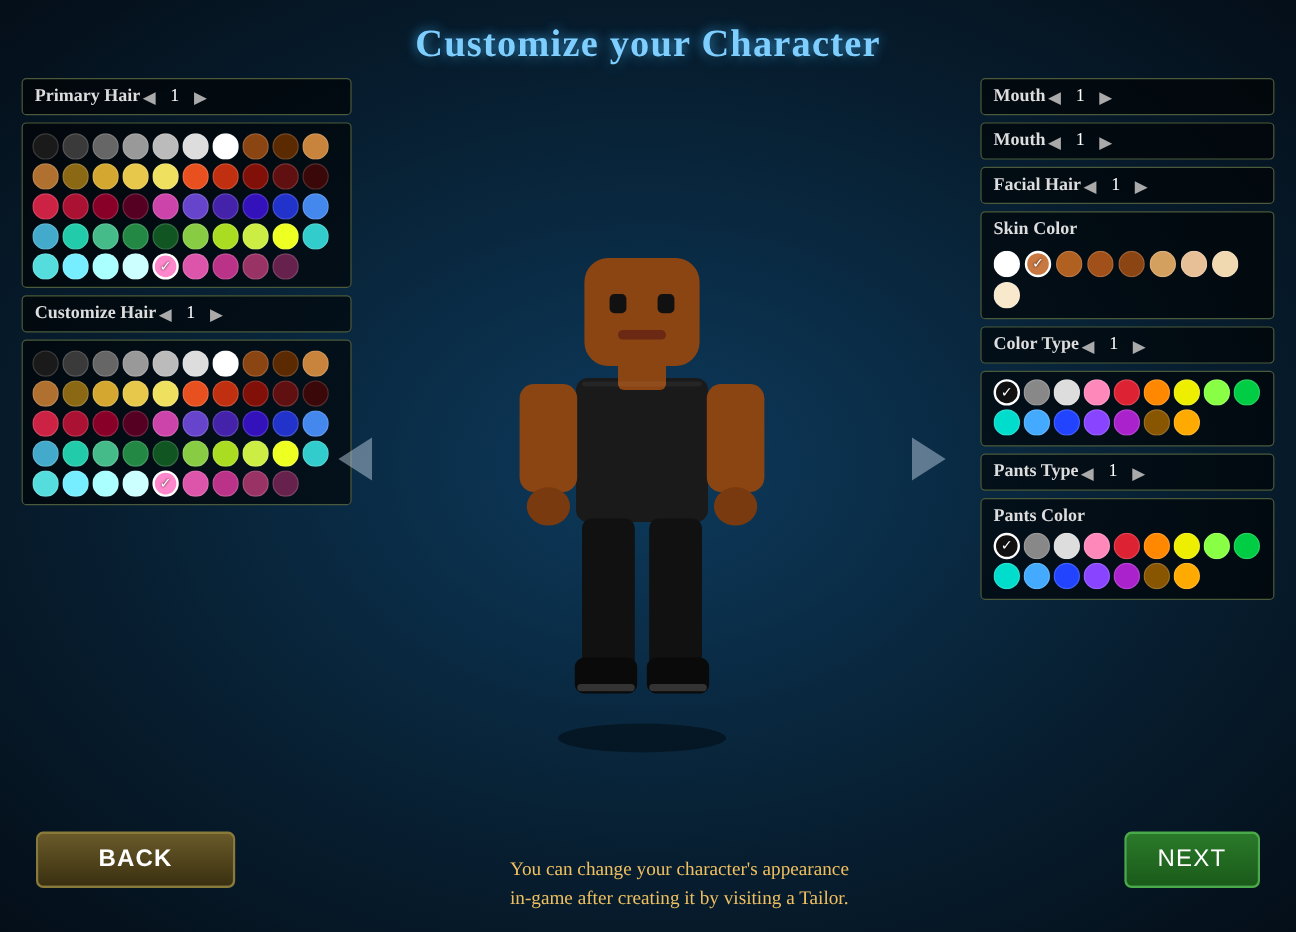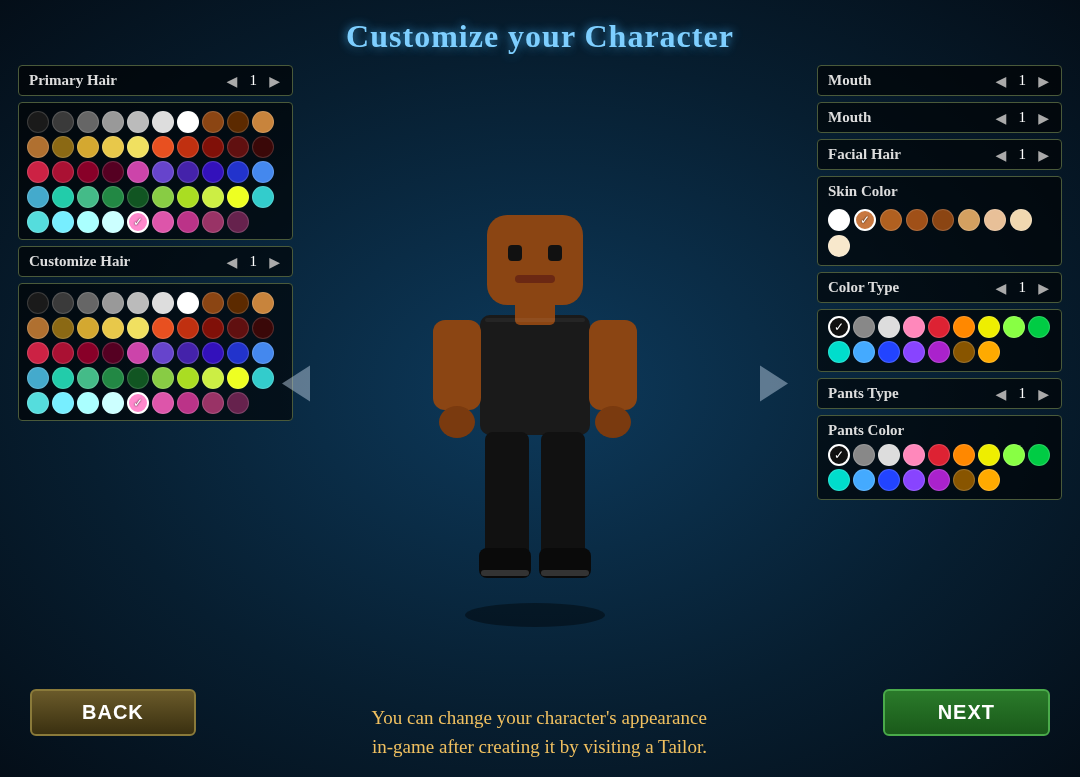--- a/index.html
+++ b/index.html
@@ -40,21 +40,21 @@
       width: 245px;
     }
 
     
     .stepper-row {
       background: rgba(0,0,0,0.6);
       border: 1px solid #4a5a3a;
       border-radius: 4px;
       display: flex;
       align-items: center;
-      justify-content: space-between;
+      justify-content: flex-start;
       padding: 6px 10px;
       margin-bottom: 6px;
     }
     .stepper-label {
       font-size: 15px;
       color: #ddd;
       font-weight: bold;
     }
     .stepper-controls {
       display: flex;
@@ -188,30 +188,30 @@
       padding: 10px 50px;
       border-radius: 6px;
       cursor: pointer;
       letter-spacing: 1px;
     }
     .next-btn {
       background: linear-gradient(to bottom, #2a7a2a, #1a5a1a);
       border: 2px solid #4aaa4a;
       color: #fff;
       font-size: 20px;
-      font-weight: bold;
-      padding: 10px 53px;
+      font-weight: normal;
+      padding: 10px 26px;
       border-radius: 6px;
       cursor: pointer;
       letter-spacing: 1px;
     }
     .bottom-hint {
-      text-align: right;
+      text-align: left;
       color: #f0c060;
-      font-size: 19px;
+      font-size: 16px;
       line-height: 1.5;
       margin-top: 41px;
     }
 
     
     .tri-left {
       width: 0; height: 0;
       border-top: 18px solid transparent;
       border-bottom: 18px solid transparent;
       border-right: 28px solid rgba(180,200,220,0.5);

